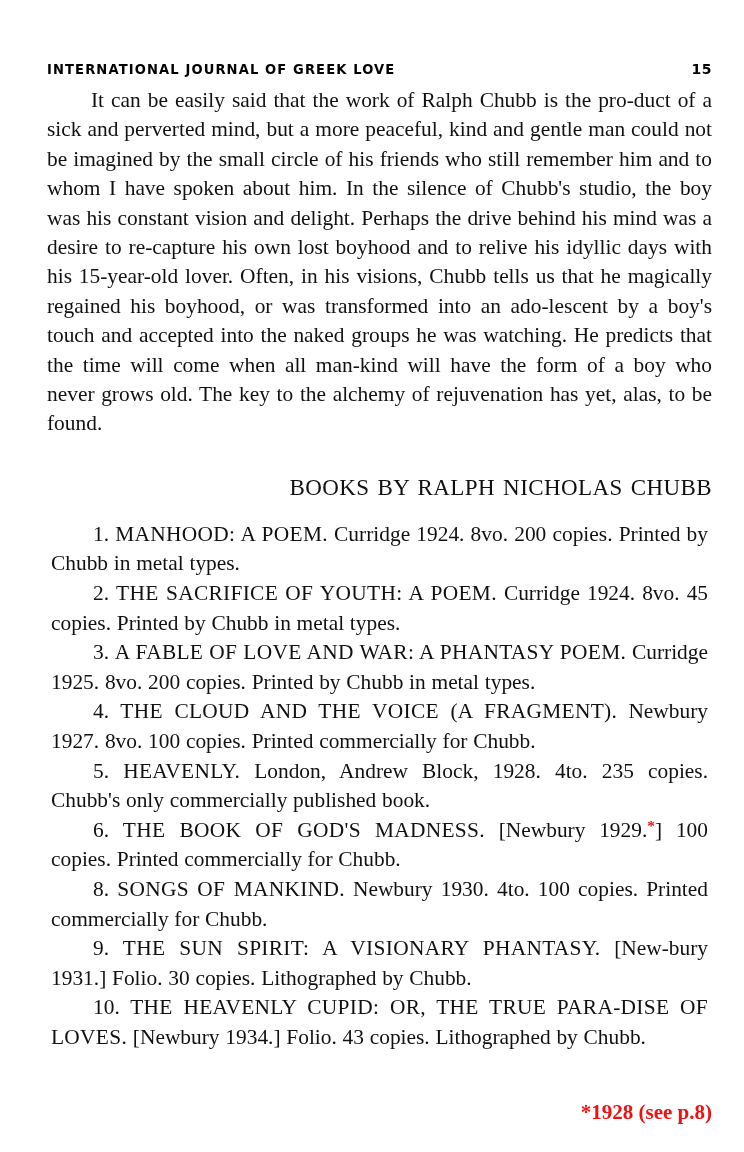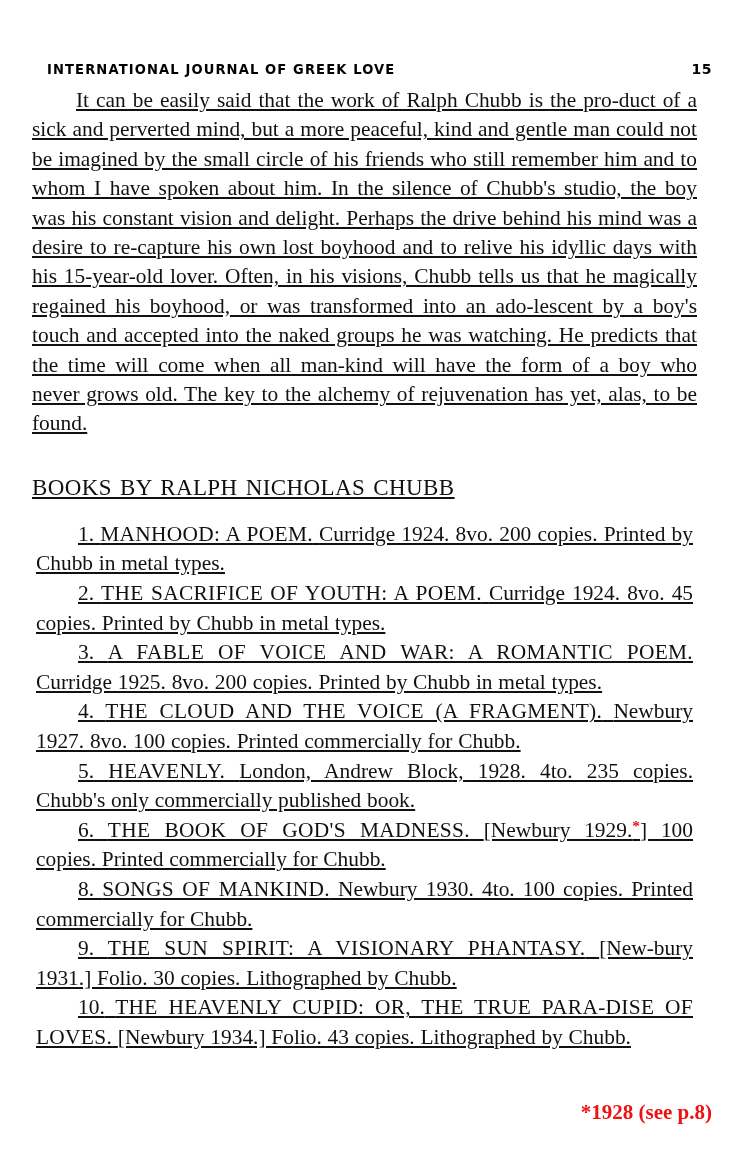--- a/index.html
+++ b/index.html
@@ -51,42 +51,41 @@
     font-weight: 700;
     font-size: 14px;
     letter-spacing: 0.5px;
     color: #000;
     margin-top: 17px;
   }
 
   
   .column {
     position: absolute;
-    left: 32px;
+    left: 47px;
     top: 86px;
     width: 665px;
-    text-decoration: underline;
   }
 
   p.body-par {
     margin: 0;
     text-align: justify;
     text-justify: inter-word;
     font-size: 21.4px;
     line-height: 29.4px;
     text-indent: 44px;
     word-spacing: 0.5px;
     hyphens: manual;
   }
 
   
   .section-heading {
     margin: 0;
     padding-top: 34px;
-    text-align: left;
+    text-align: right;
     font-size: 23px;
     line-height: 30px;
     font-weight: 400;
     letter-spacing: 0.4px;
     word-spacing: 2px;
   }
 
   
   .biblist {
     margin: 4px;
@@ -157,21 +156,21 @@
       </li>
 
       <li class="bib-item">
         <span>2.</span>
         <span class="caps">THE SACRIFICE OF YOUTH: A POEM.</span>
         <span>Curridge 1924. 8vo. 45 copies. Printed by Chubb in metal types.</span>
       </li>
 
       <li class="bib-item">
         <span>3.</span>
-        <span class="caps">A FABLE OF VOICE AND WAR: A ROMANTIC POEM.</span>
+        <span class="caps">A FABLE OF LOVE AND WAR: A PHANTASY POEM.</span>
         <span>Curridge 1925. 8vo. 200 copies. Printed by Chubb in metal types.</span>
       </li>
 
       <li class="bib-item">
         <span>4.</span>
         <span class="caps">THE CLOUD AND THE VOICE (A FRAGMENT).</span>
         <span>Newbury 1927. 8vo. 100 copies. Printed commercially for Chubb.</span>
       </li>
 
       <li class="bib-item">

